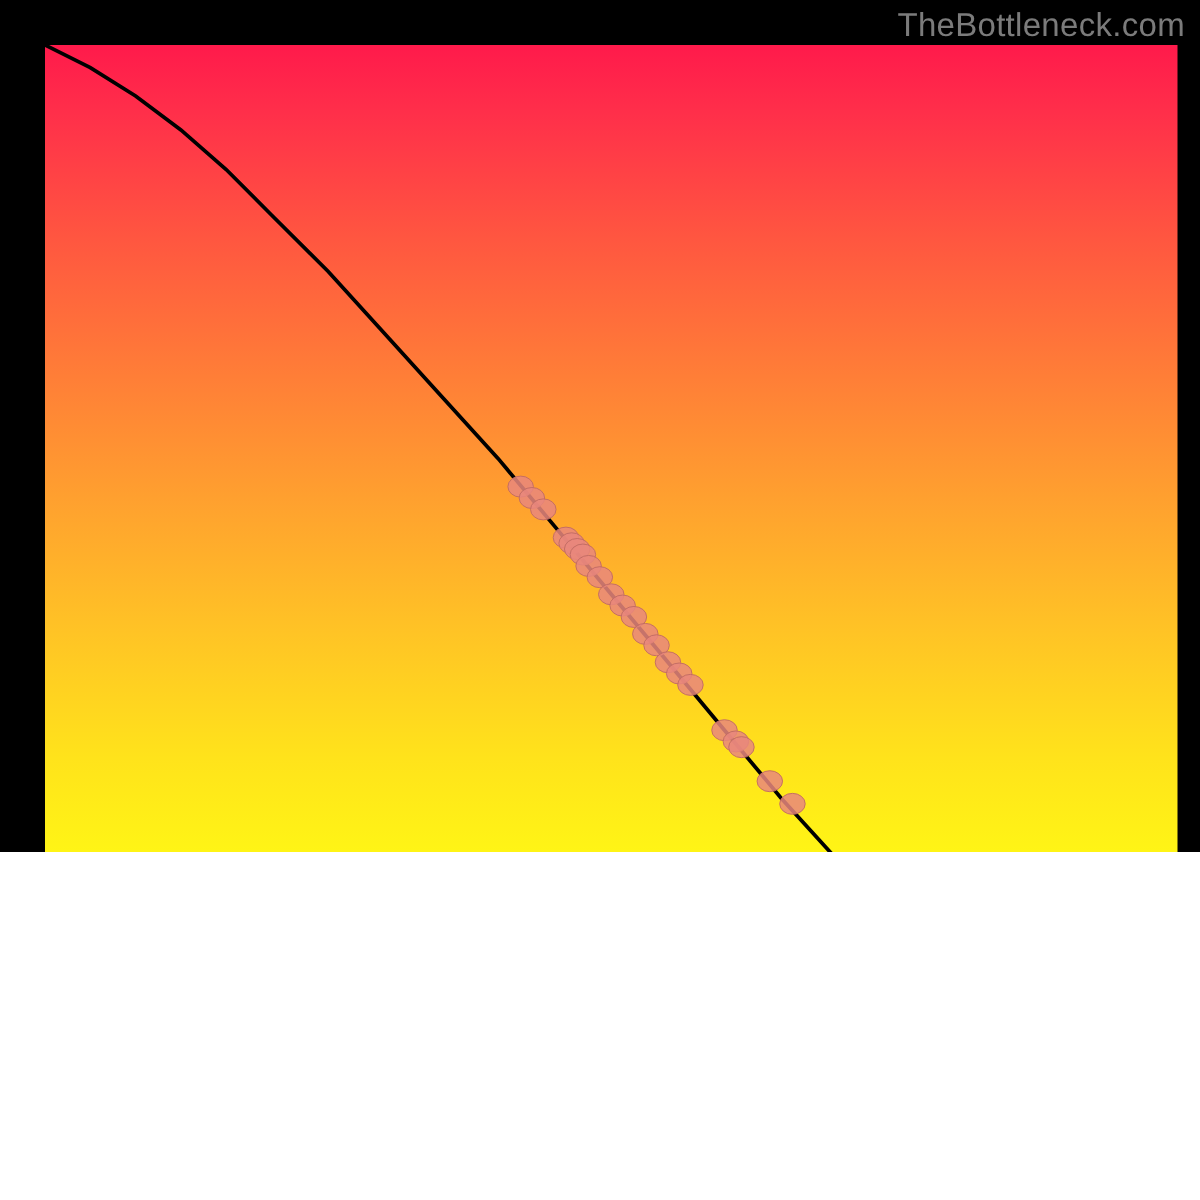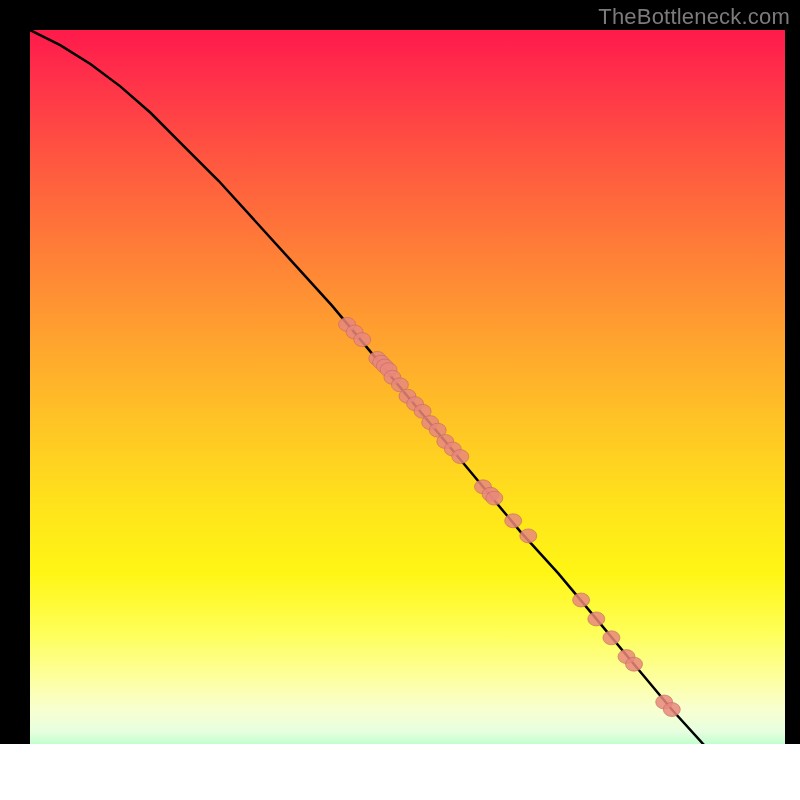--- a/index.html
+++ b/index.html
@@ -4,21 +4,21 @@
 <style>
   body {
     margin: 0;
     padding: 0;
     background: #fff;
     font-family: Arial, Helvetica, sans-serif;
   }
   .stage {
     position: relative;
     width: 800px;
-    height: 744px;
+    height: 568px;
     background: #000;
     overflow: hidden;
   }
   .attribution {
     position: absolute;
     top: 4px;
     right: 10px;
     color: #7b7b7b;
     font-size: 22px;
     font-weight: 500;

